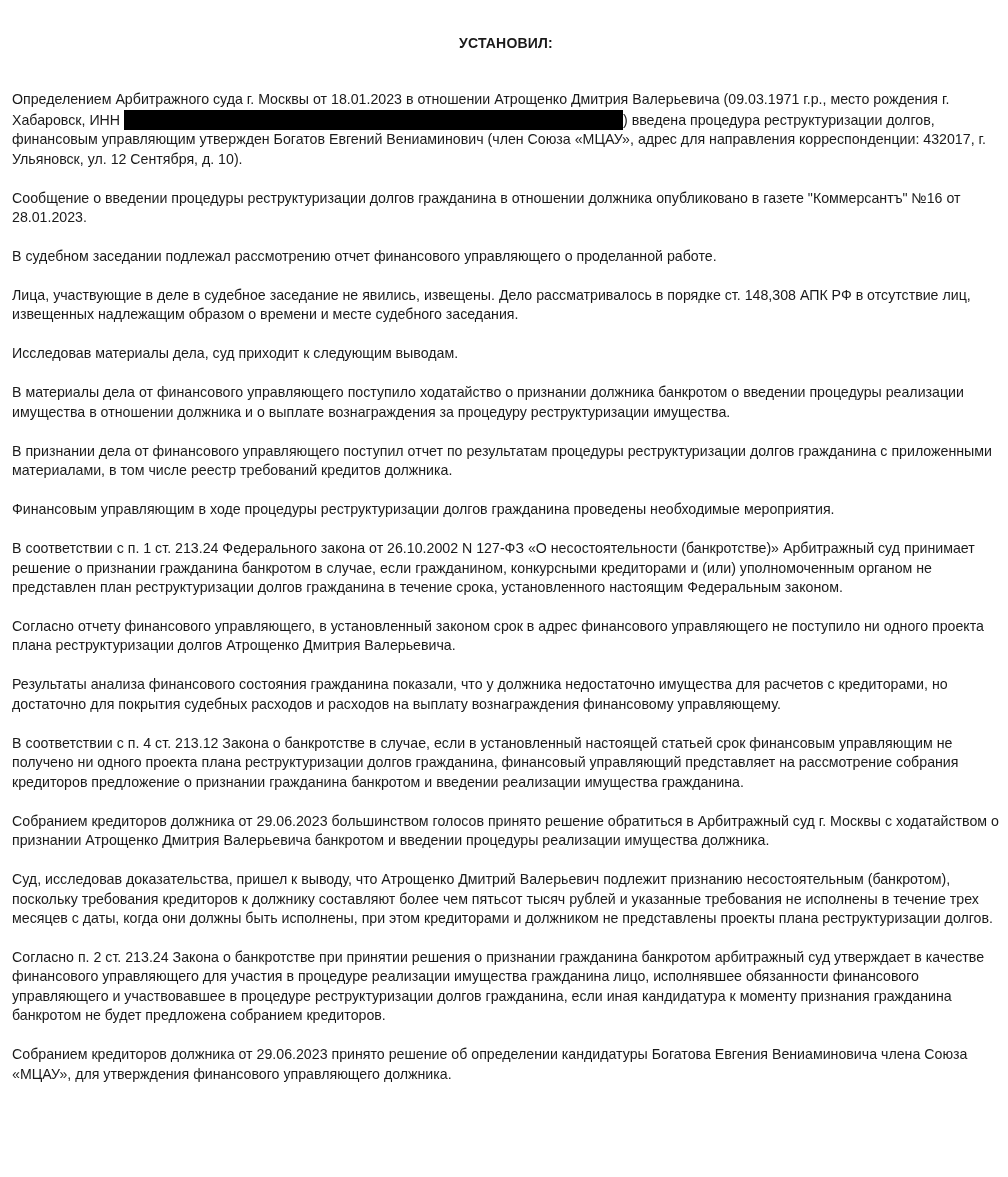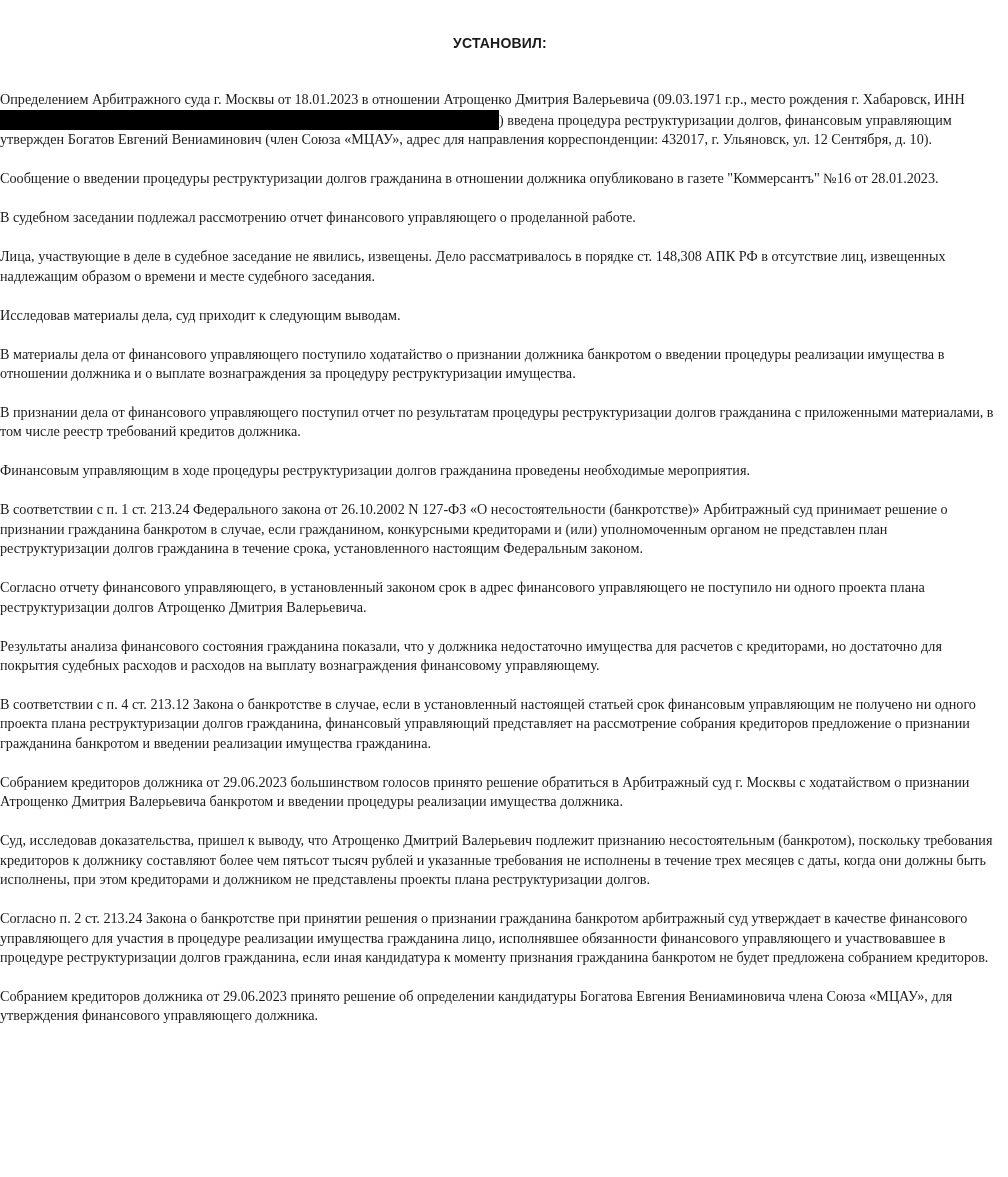--- a/index.html
+++ b/index.html
@@ -3,30 +3,30 @@
 <meta charset="utf-8">
 <style>
   html, body { margin: 0; padding: 0; background: #ffffff; }
   body {
     width: 1008px; height: 1177px; overflow: hidden;
     font-family: "Liberation Sans", sans-serif;
     color: #1a1a1a;
     font-size: 14.2px;
     line-height: 19.4px;
   }
-  .page { position: relative; padding: 0 8px 0 0; }
+  .page { position: relative; padding: 0 8px 0 12px; }
   .heading {
     text-align: center;
     font-weight: bold;
     font-size: 14px;
     padding-top: 34px;
     margin-bottom: 37px;
     letter-spacing: 0.2px;
   }
-  .para { margin: 0 0 19.6px 0; font-family: Liberation Serif, serif; }
+  .para { margin: 0 0 19.6px 0; }
   .redact {
     display: inline-block;
     background: #000;
     width: 499px;
     height: 20px;
     vertical-align: -5px;
   }
 </style>
 </head>
 <body>

